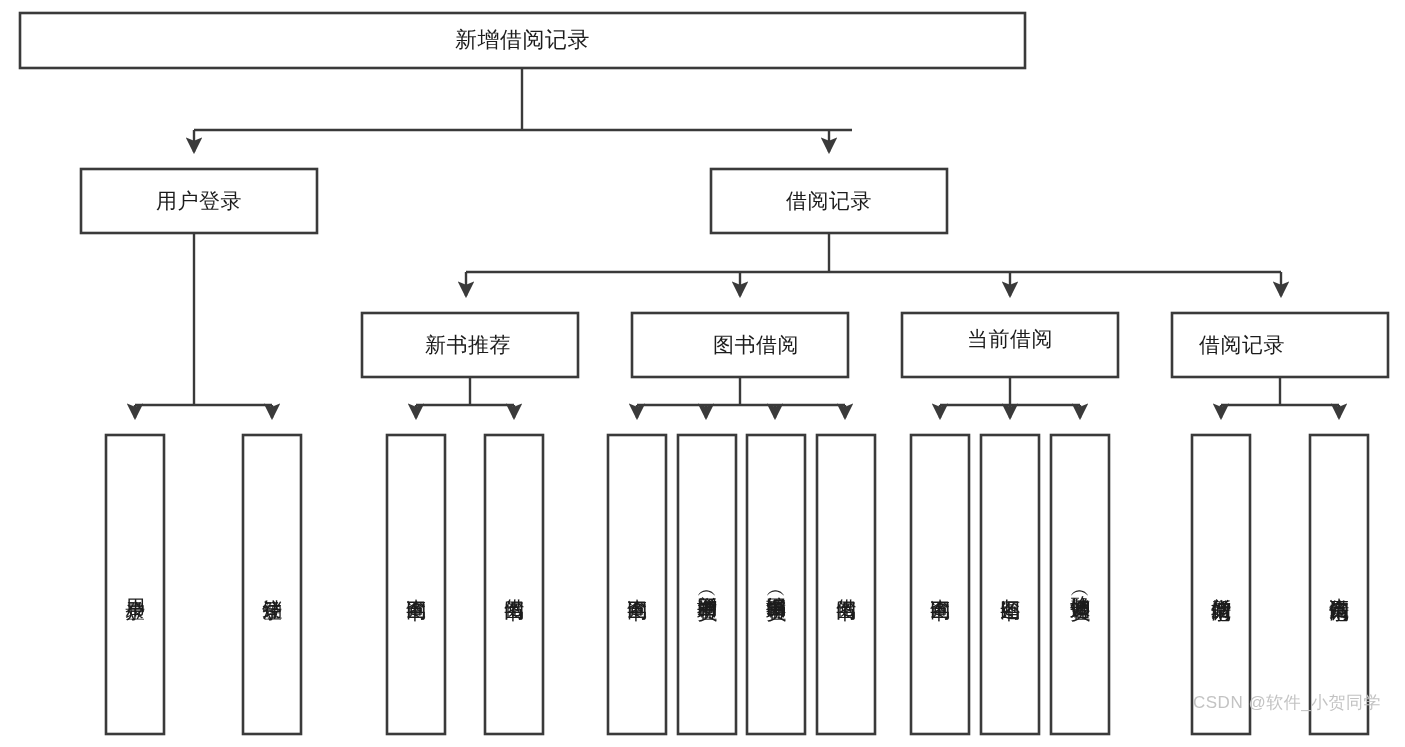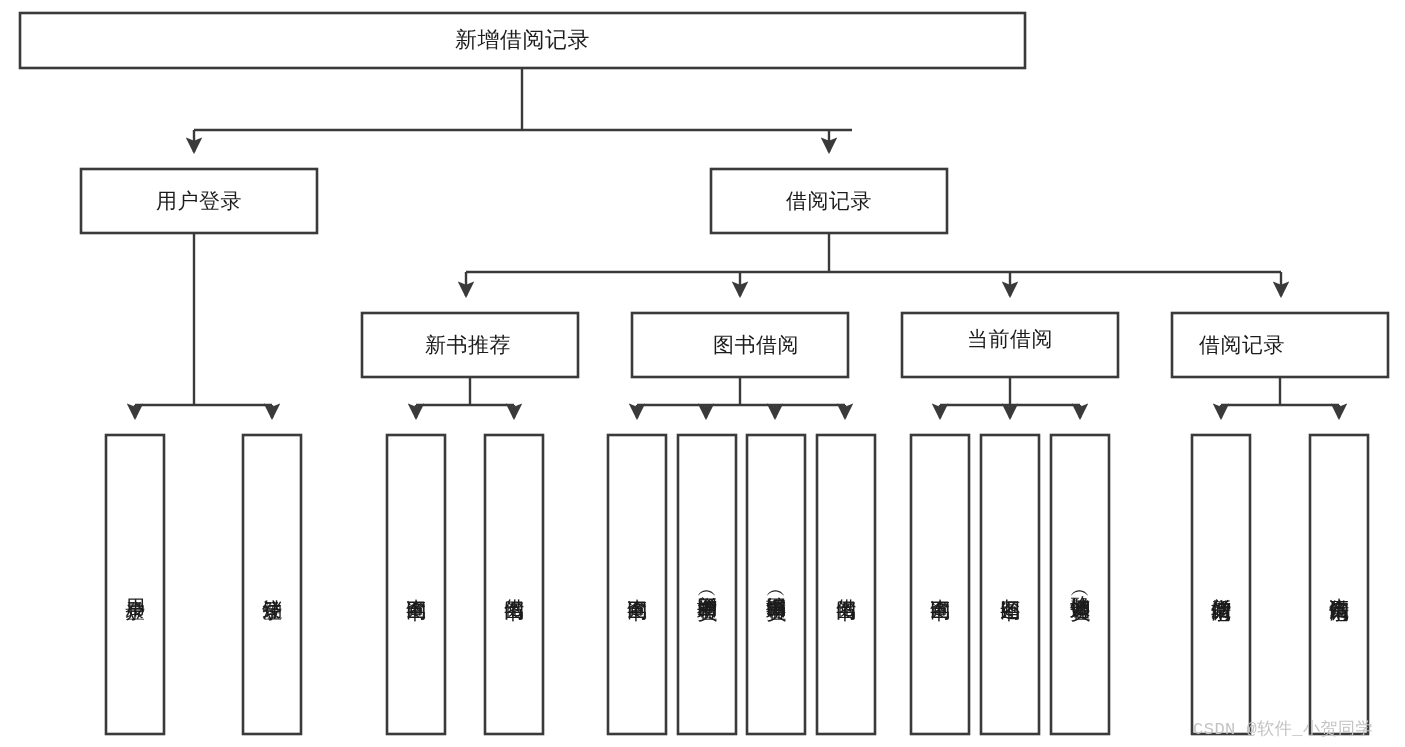--- a/index.html
+++ b/index.html
@@ -197,15 +197,15 @@
   <div class="node-label-v" style="left:608px; top:435px; width:58px; height:299px;">查询图书</div>
   <div class="node-label-v" style="left:678px; top:435px; width:58px; height:299px;">新增图书（管理员）</div>
   <div class="node-label-v" style="left:747px; top:435px; width:58px; height:299px;">编辑图书（管理员）</div>
   <div class="node-label-v" style="left:817px; top:435px; width:58px; height:299px;">借阅图书</div>
   <div class="node-label-v" style="left:911px; top:435px; width:58px; height:299px;">查询图书</div>
   <div class="node-label-v" style="left:981px; top:435px; width:58px; height:299px;">归还图书</div>
   <div class="node-label-v" style="left:1051px; top:435px; width:58px; height:299px;">确认归还（管理员）</div>
   <div class="node-label-v" style="left:1192px; top:435px; width:58px; height:299px;">新增借阅记录</div>
   <div class="node-label-v" style="left:1310px; top:435px; width:58px; height:299px;">查询借阅记录</div>
 
-  <div class="watermark" style="left:1193px; top:717px;font-family:Liberation Mono, monospace;">CSDN @软件_小贺同学</div>
+  <div class="watermark" style="left:1193px; top:691px;">CSDN @软件_小贺同学</div>
 
 </div>
 
 </body></html>

